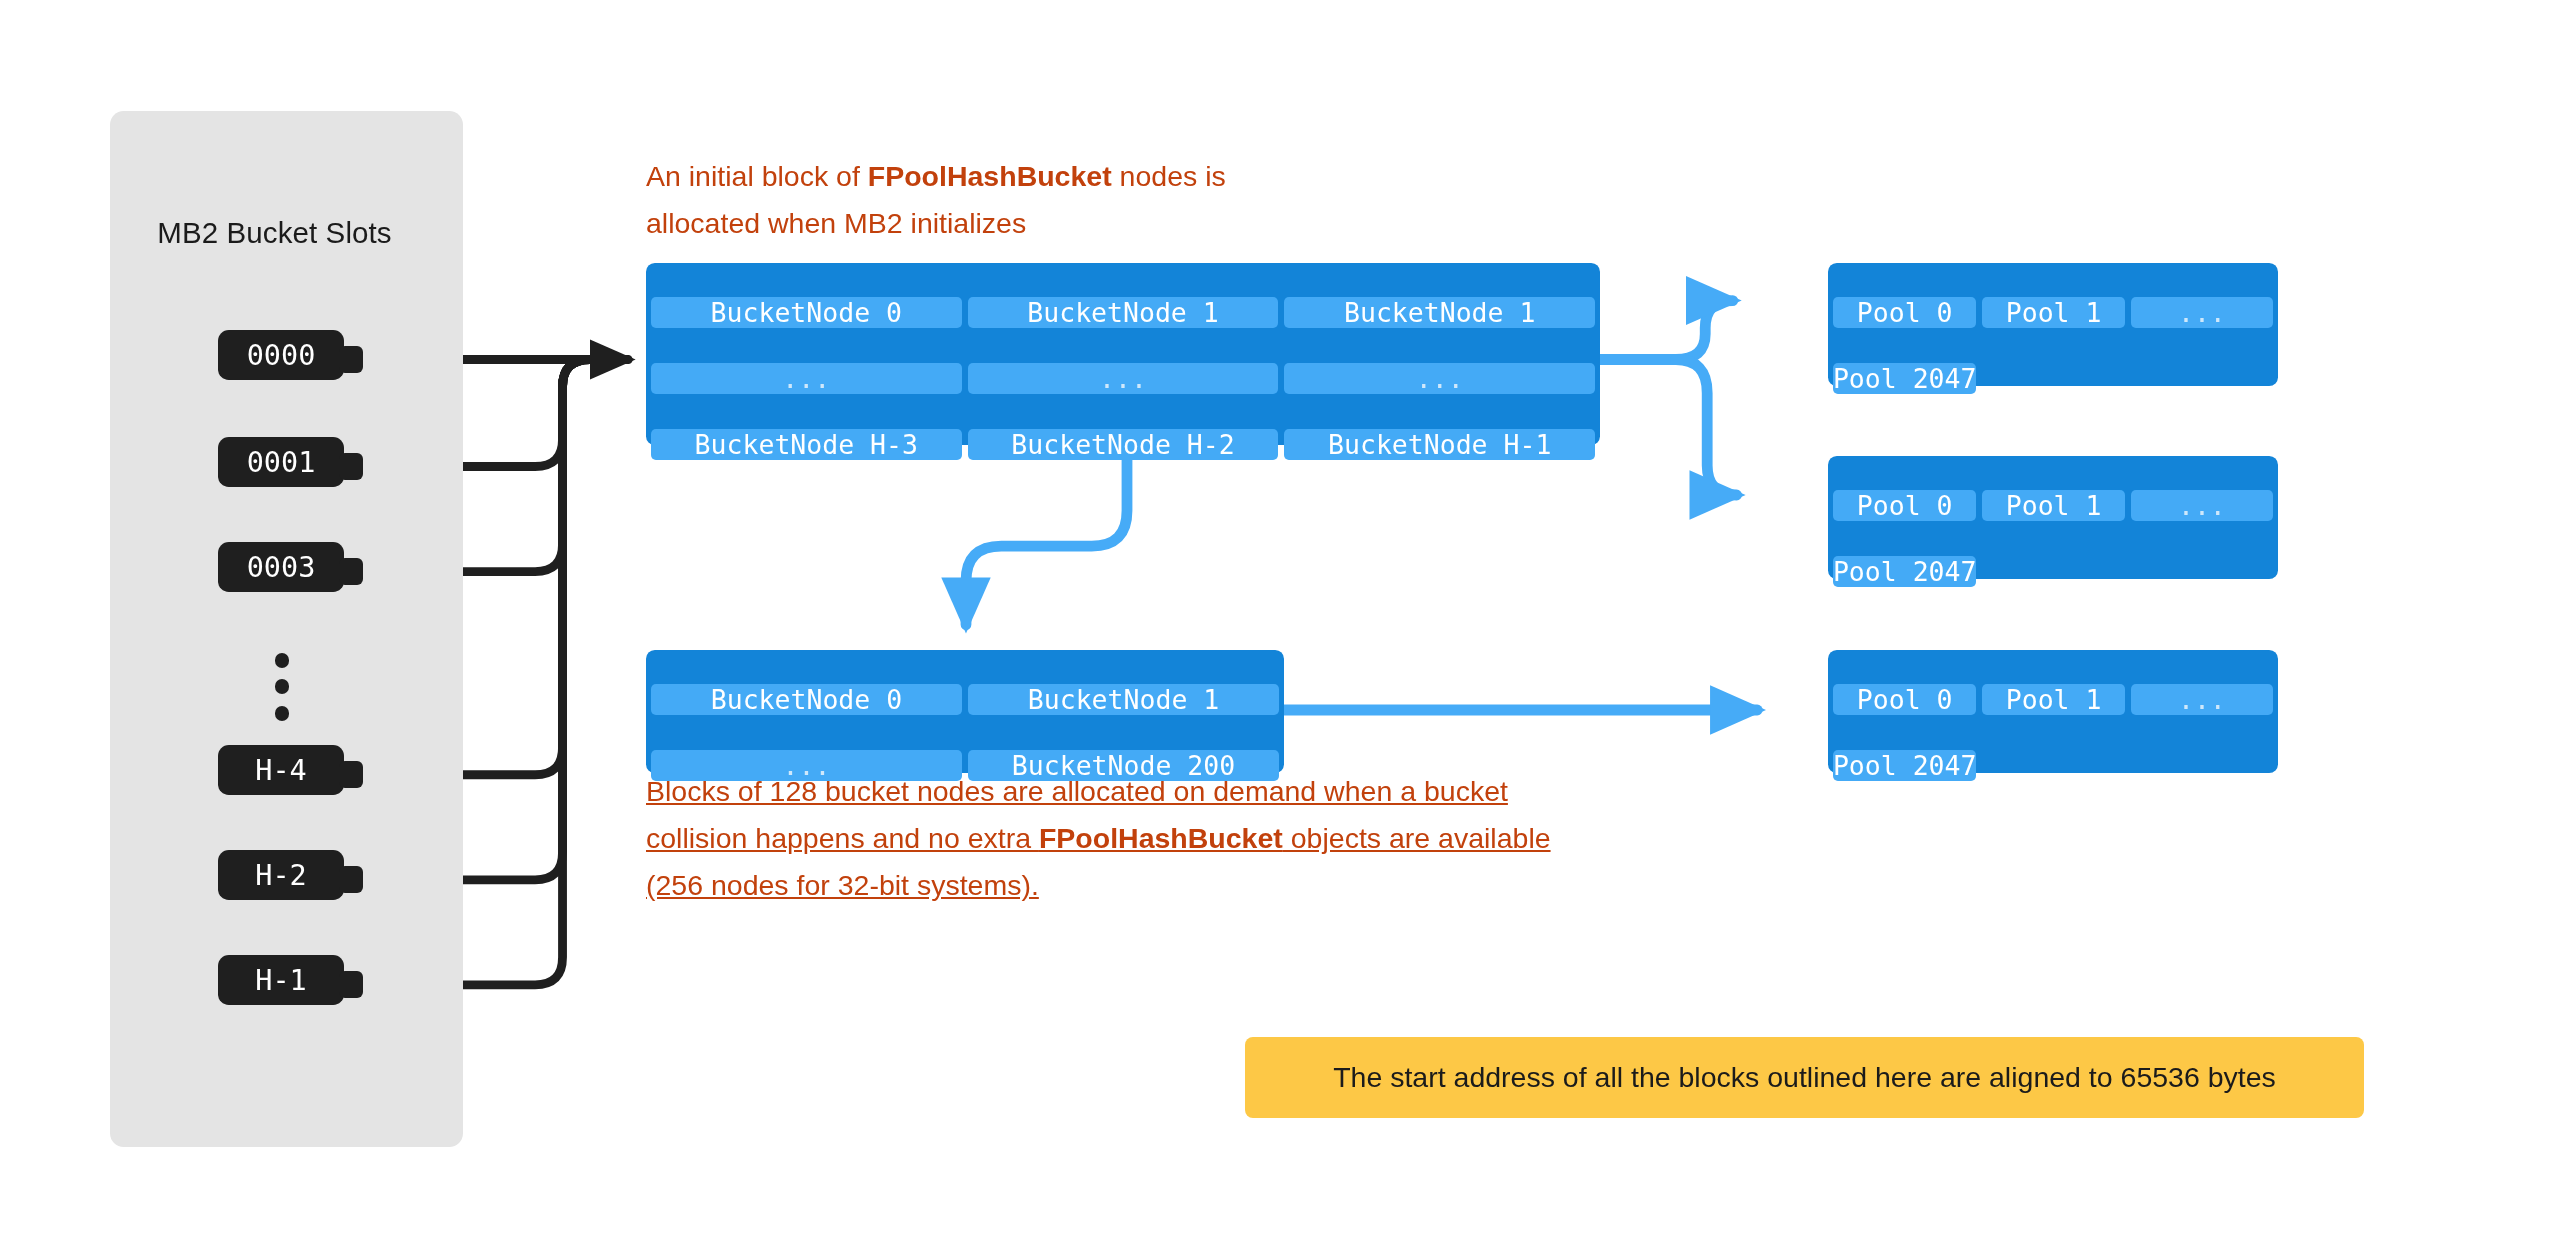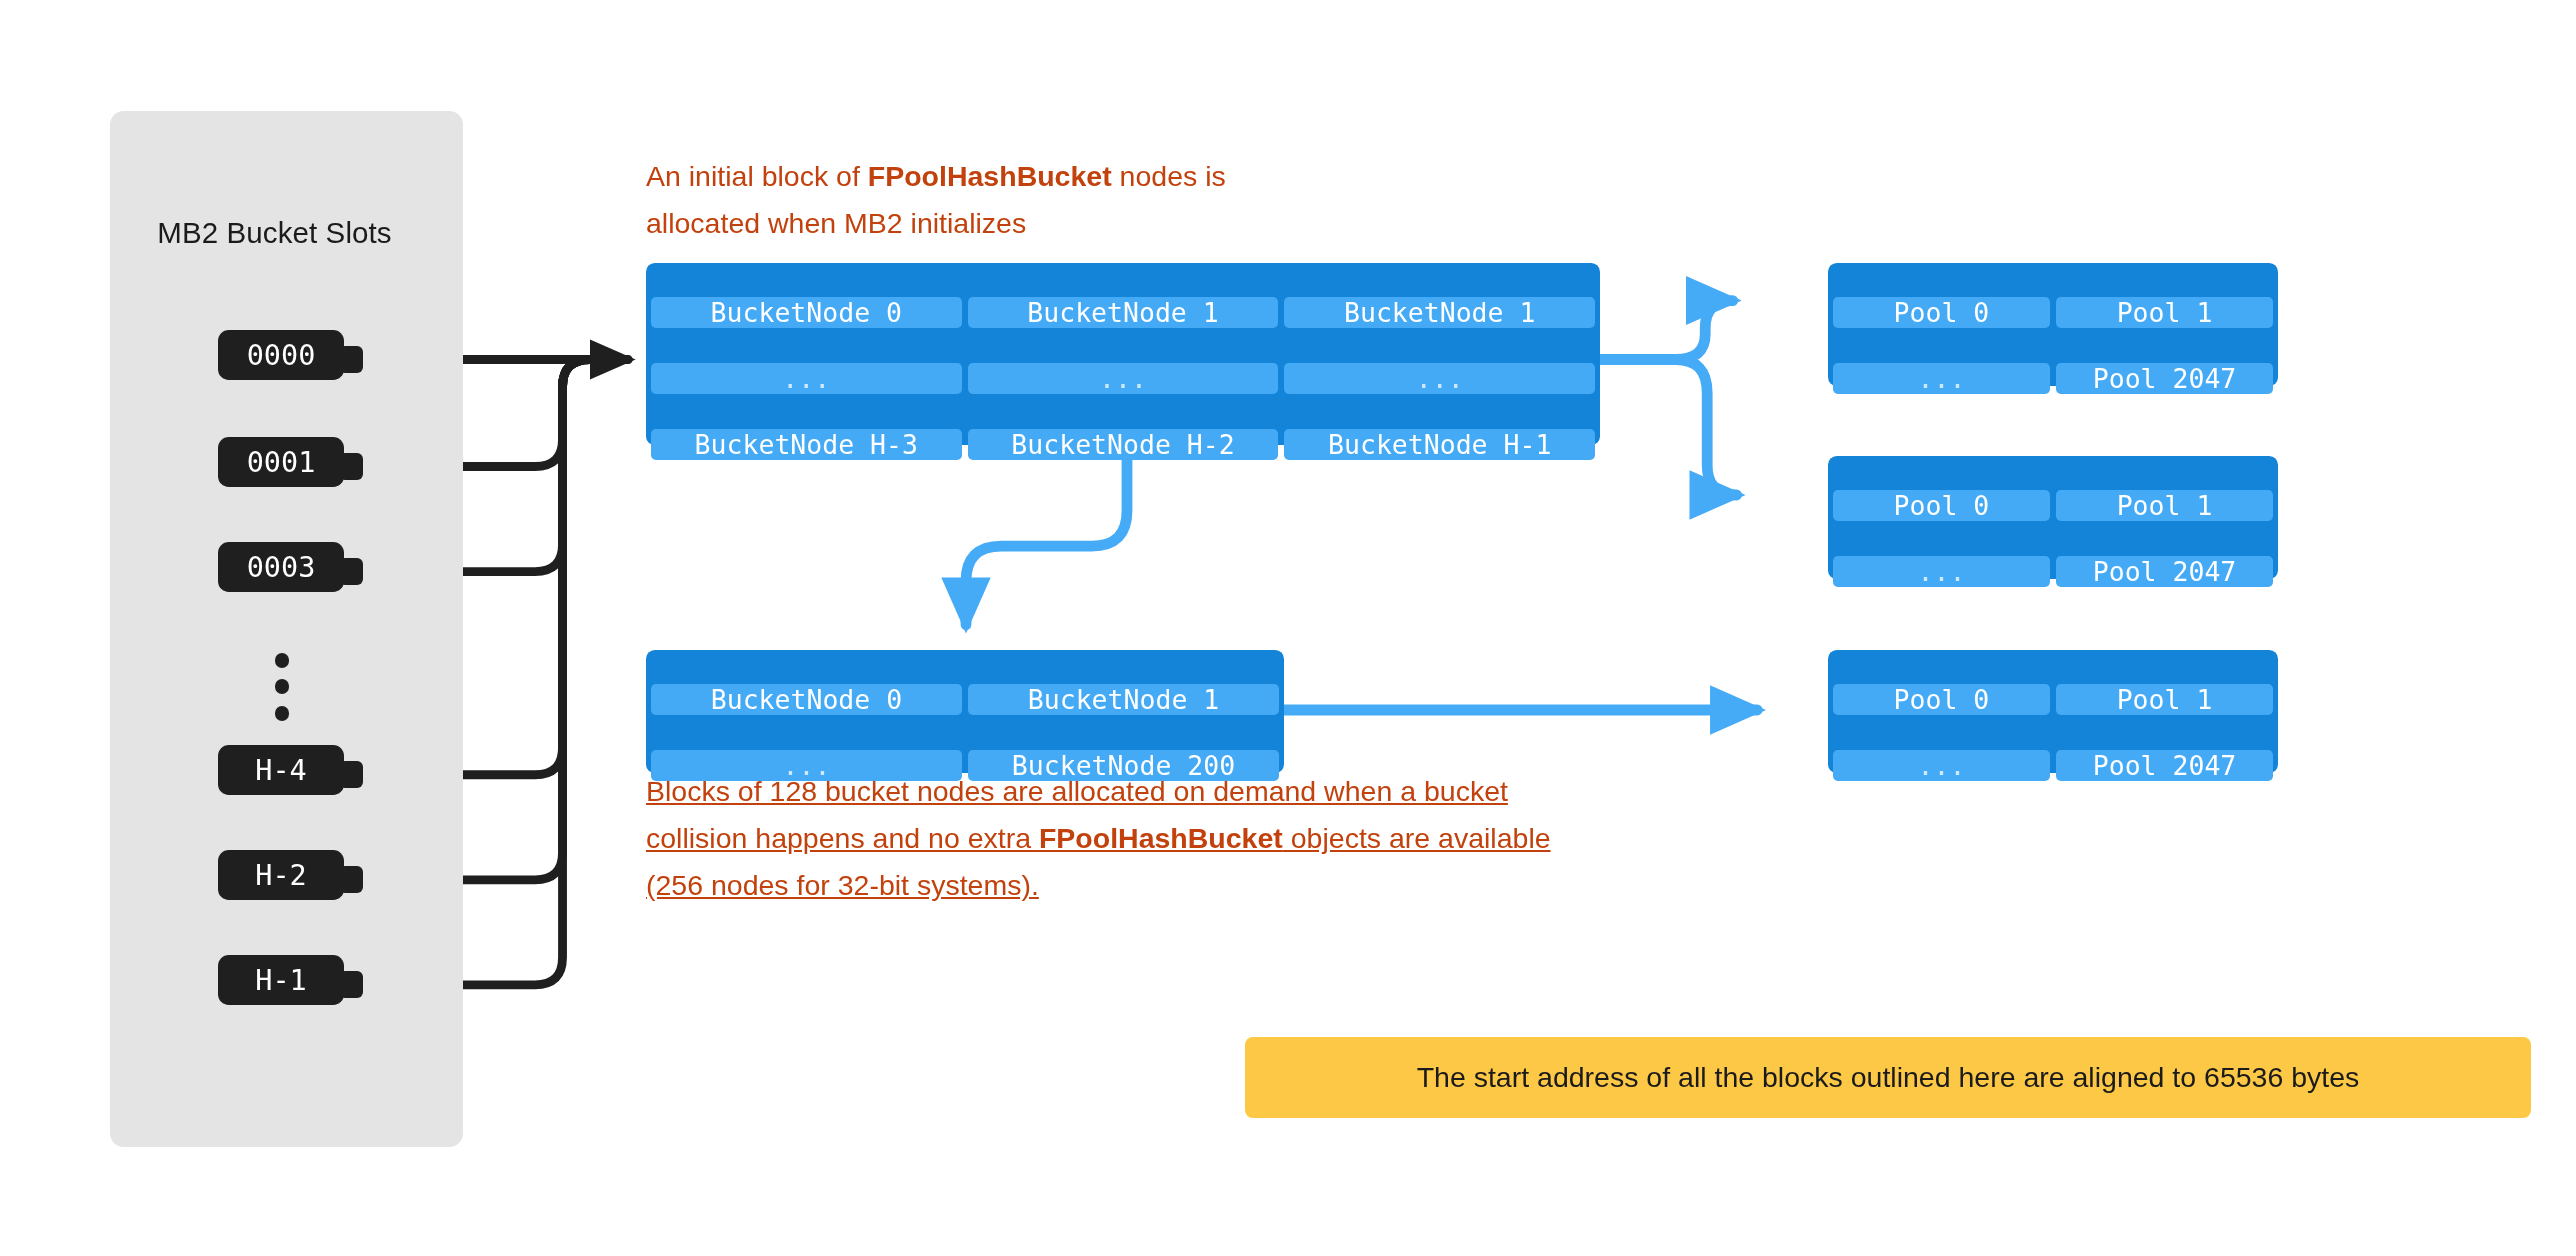--- a/index.html
+++ b/index.html
@@ -54,28 +54,28 @@
     color:#ffffff;font-family:"DejaVu Sans Mono","Liberation Mono",monospace;
     font-size:26.5px;white-space:nowrap;margin-top:29px;
   }
   .bcell.empty{color:#cfe8fb;}
 
   #bucket-block-main{left:646px;top:263px;width:954px;height:182px;
     grid-template-columns:1fr 1fr 1fr;grid-template-rows:1fr 1fr 1fr;}
   #bucket-block-second{left:646px;top:650px;width:638px;height:123px;
     grid-template-columns:1fr 1fr;grid-template-rows:1fr 1fr;}
   .pool-table{width:450px;height:123px;
-    grid-template-columns:1fr 1fr;grid-template-rows:1fr 1fr;}
+    grid-template-columns:1fr 1fr 1fr;grid-template-rows:1fr 1fr;}
   #pool-table-1{left:1828px;top:263px;}
   #pool-table-2{left:1828px;top:456px;}
   #pool-table-3{left:1828px;top:650px;}
 
   
   #align-callout{
-    position:absolute;left:1245px;top:1037px;width:1286px;height:81px;
+    position:absolute;left:1245px;top:1037px;width:1119px;height:81px;
     background:#fdc846;border-radius:7.9px;
     display:flex;align-items:center;justify-content:center;
     color:#1b1b1b;font-size:28.5px;text-align:center;
   }
 
   
   #wires{position:absolute;left:0;top:0;width:2576px;height:1257px;pointer-events:none;}
 </style>
 </head>
 <body>

